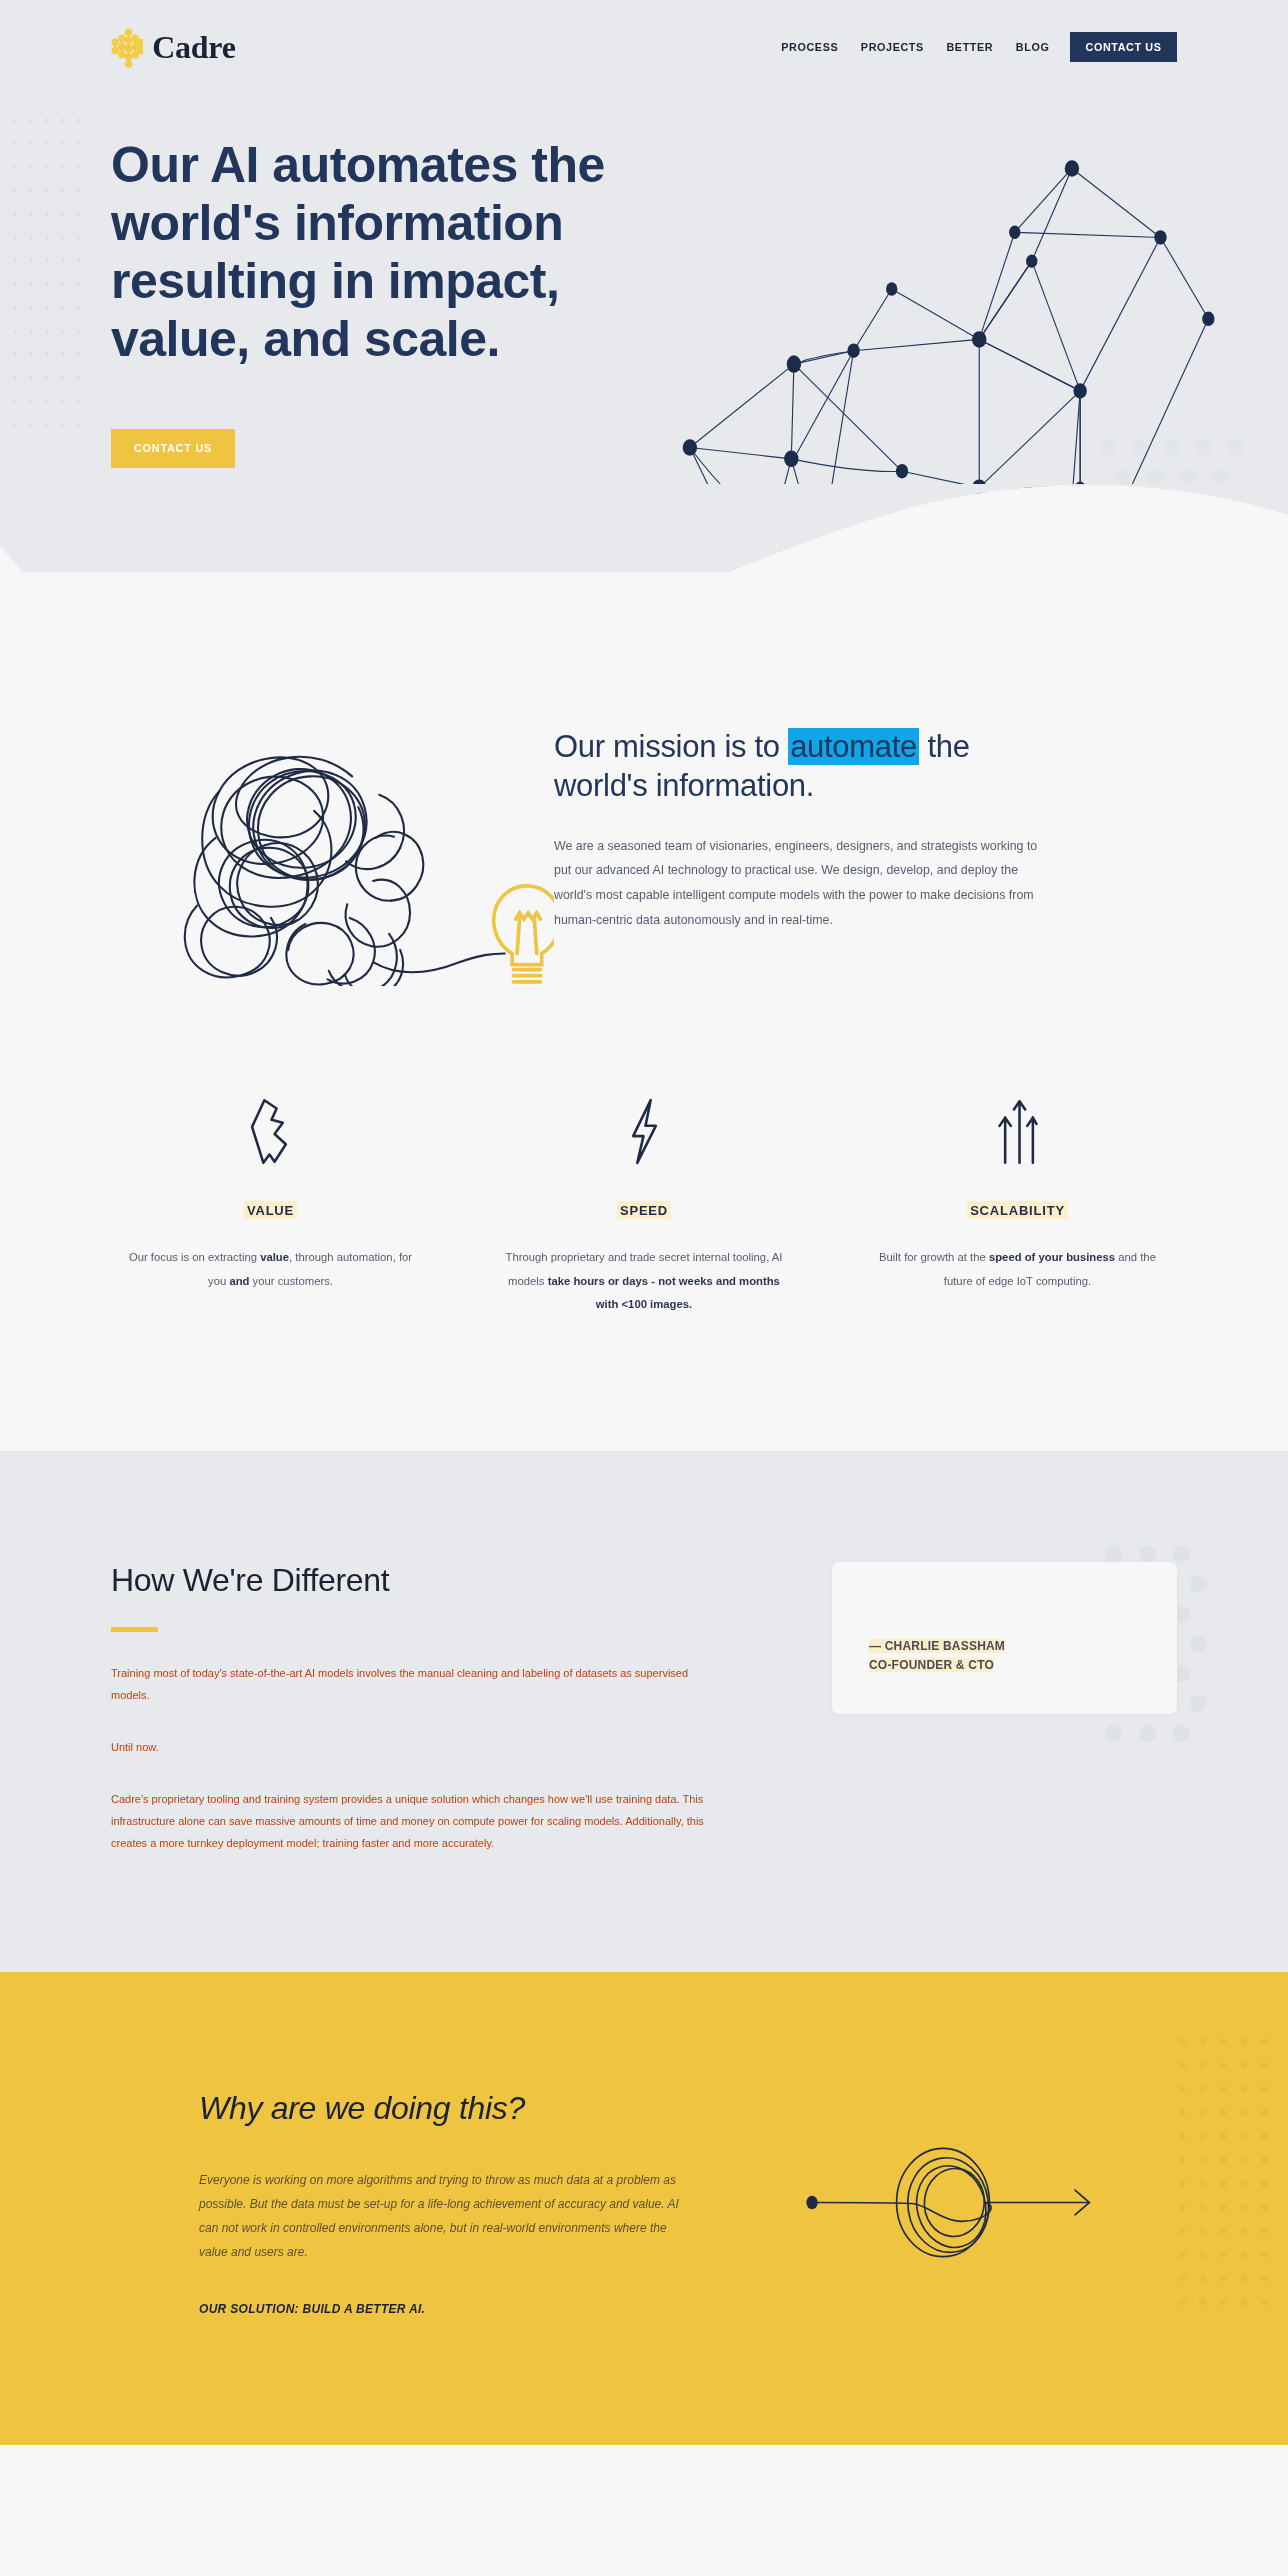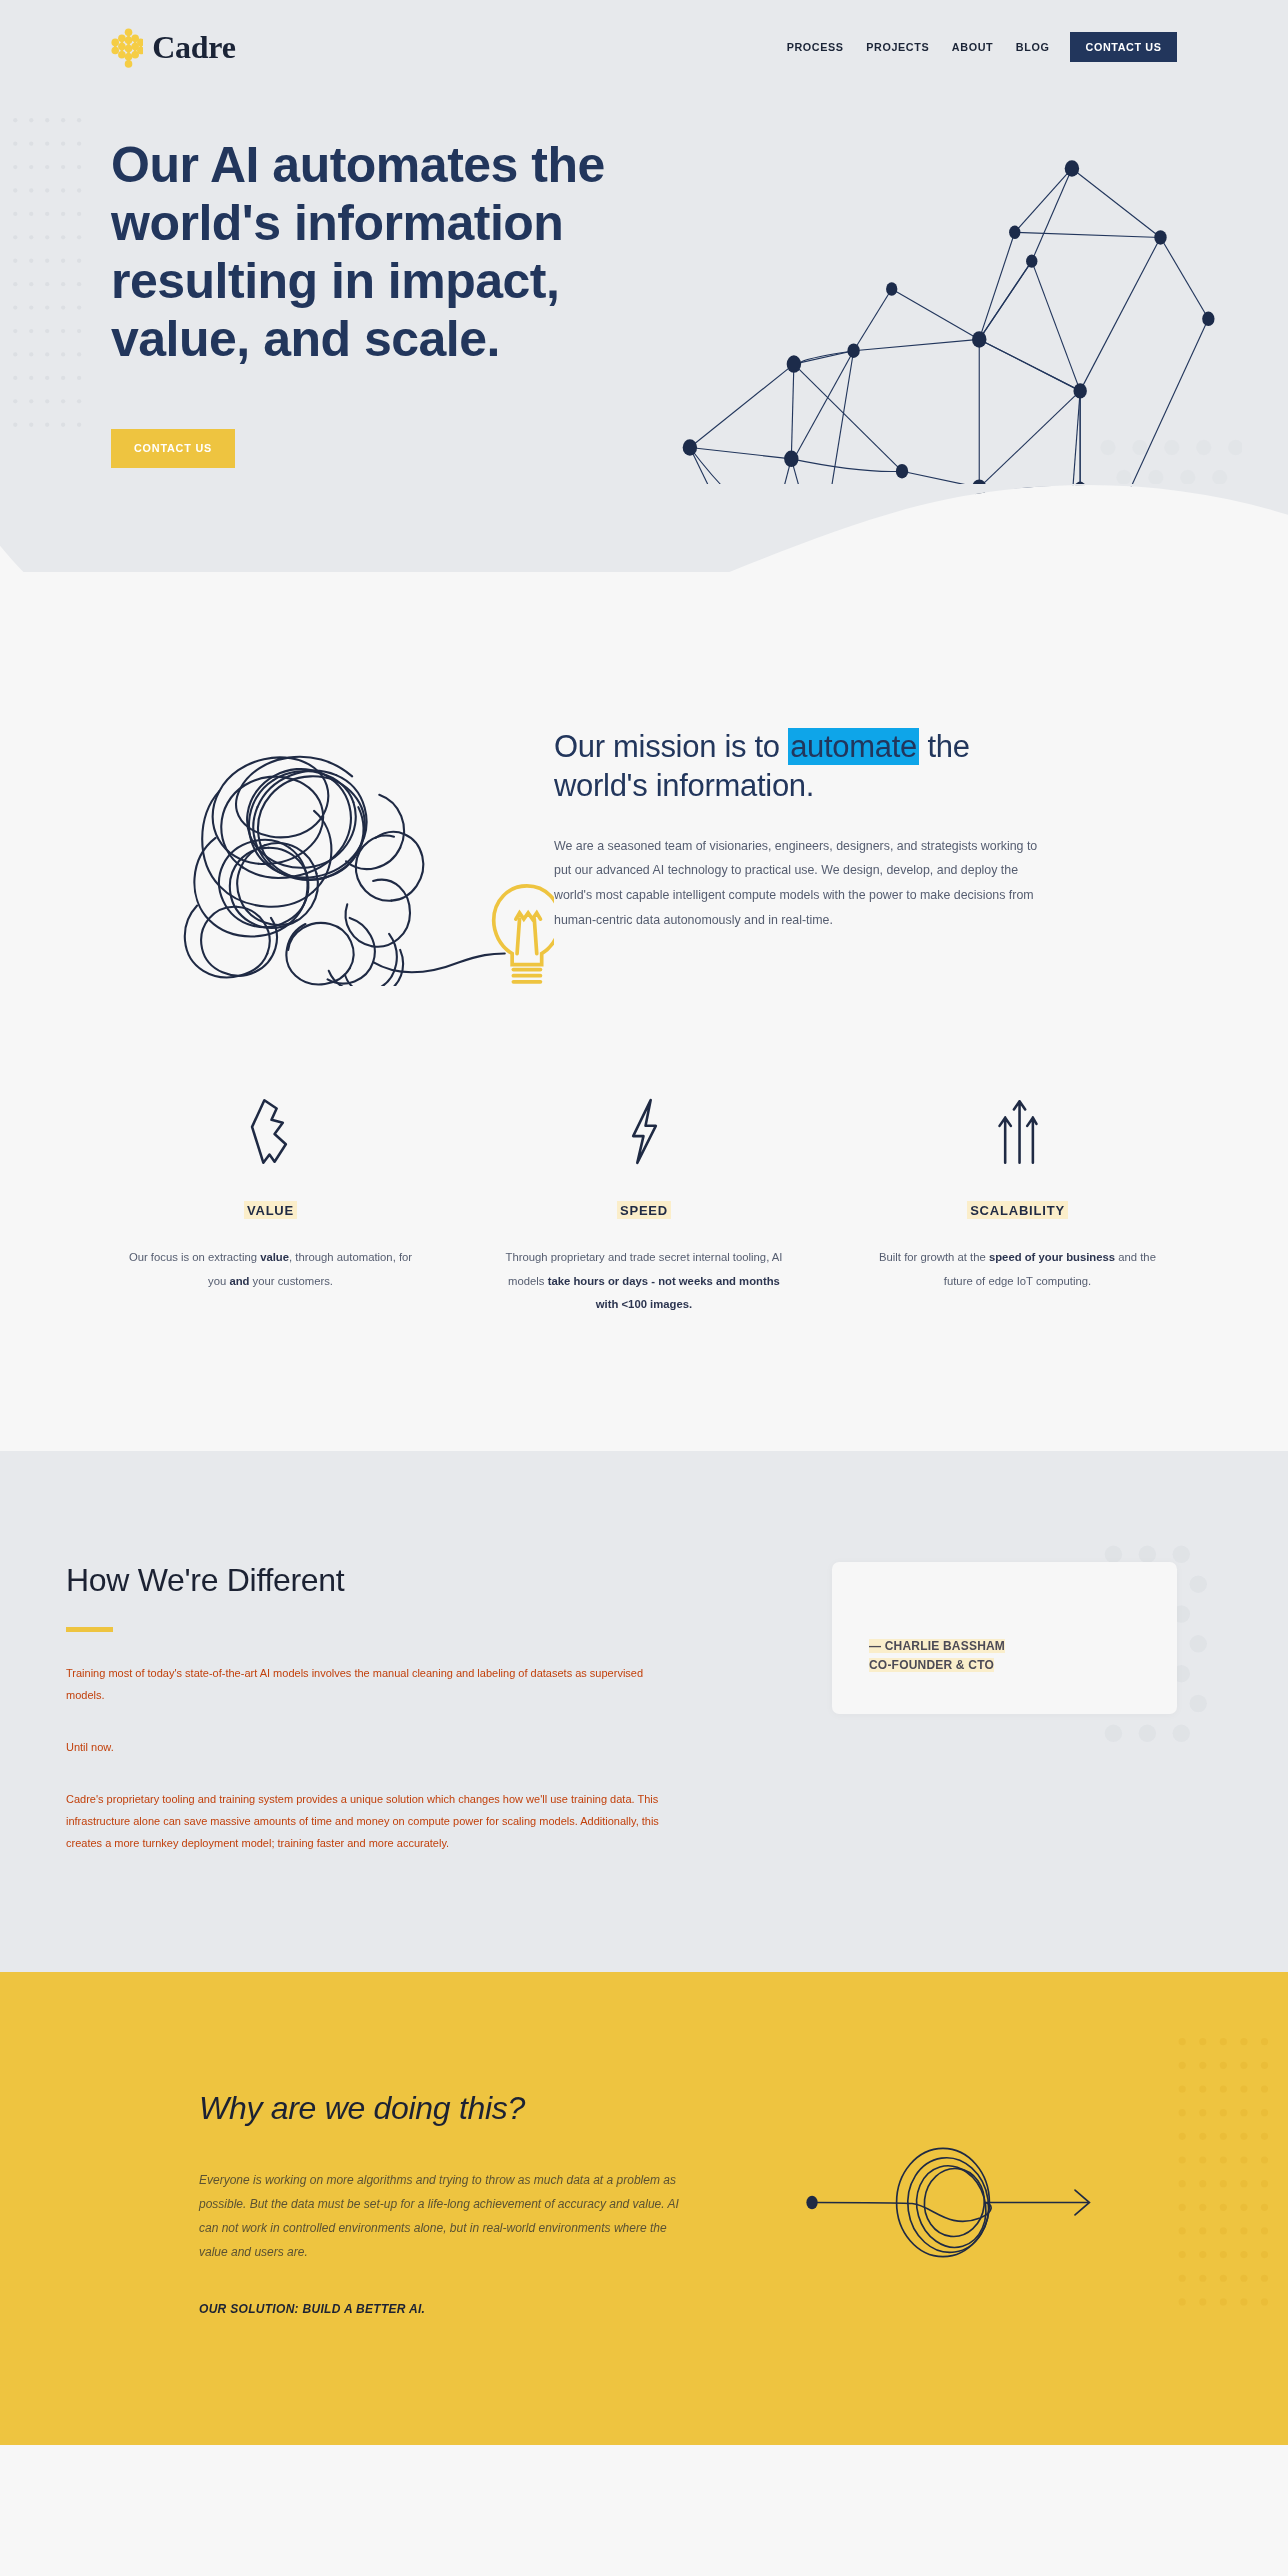--- a/index.html
+++ b/index.html
@@ -167,21 +167,21 @@
     line-height: 2.1;
     color: #555d70;
     padding: 0 15.5px;
   }
   .feature-text b { color: #2c3550; font-weight: 700; }
 
   
   .different {
     position: relative;
     background: #e7e9ec;
-    padding: 111px 111px 118px 66px;
+    padding: 111px 111px 118px 111px;
     display: flex;
     justify-content: space-between;
     overflow: hidden;
     gap: 13px;
   }
   .diff-left { width: 629px; flex: none; }
   .diff-title {
     font-size: 32px;
     font-weight: 400;
     color: #1c2233;
@@ -374,21 +374,21 @@
             <circle cx="58" cy="50" r="7.4"></circle>
           <rect x="55.4" y="34" width="5.2" height="16"></rect>
         </g>
       </svg>
       <span class="brand-name">Cadre</span>
     </div>
 
     <nav class="nav">
       <a class="nav-link">PROCESS</a>
       <a class="nav-link">PROJECTS</a>
-      <a class="nav-link">ABOUT</a>
+      <a class="nav-link">BETTER</a>
       <a class="nav-link">BLOG</a>
       <button class="nav-cta">CONTACT US</button>
     </nav>
   </div>
 
   <div class="hero-body">
     <div class="hero-left">
       <h1 class="hero-title">Our AI automates the world's information resulting in impact, value, and scale.</h1>
       <button class="hero-btn">CONTACT US</button>
     </div>

